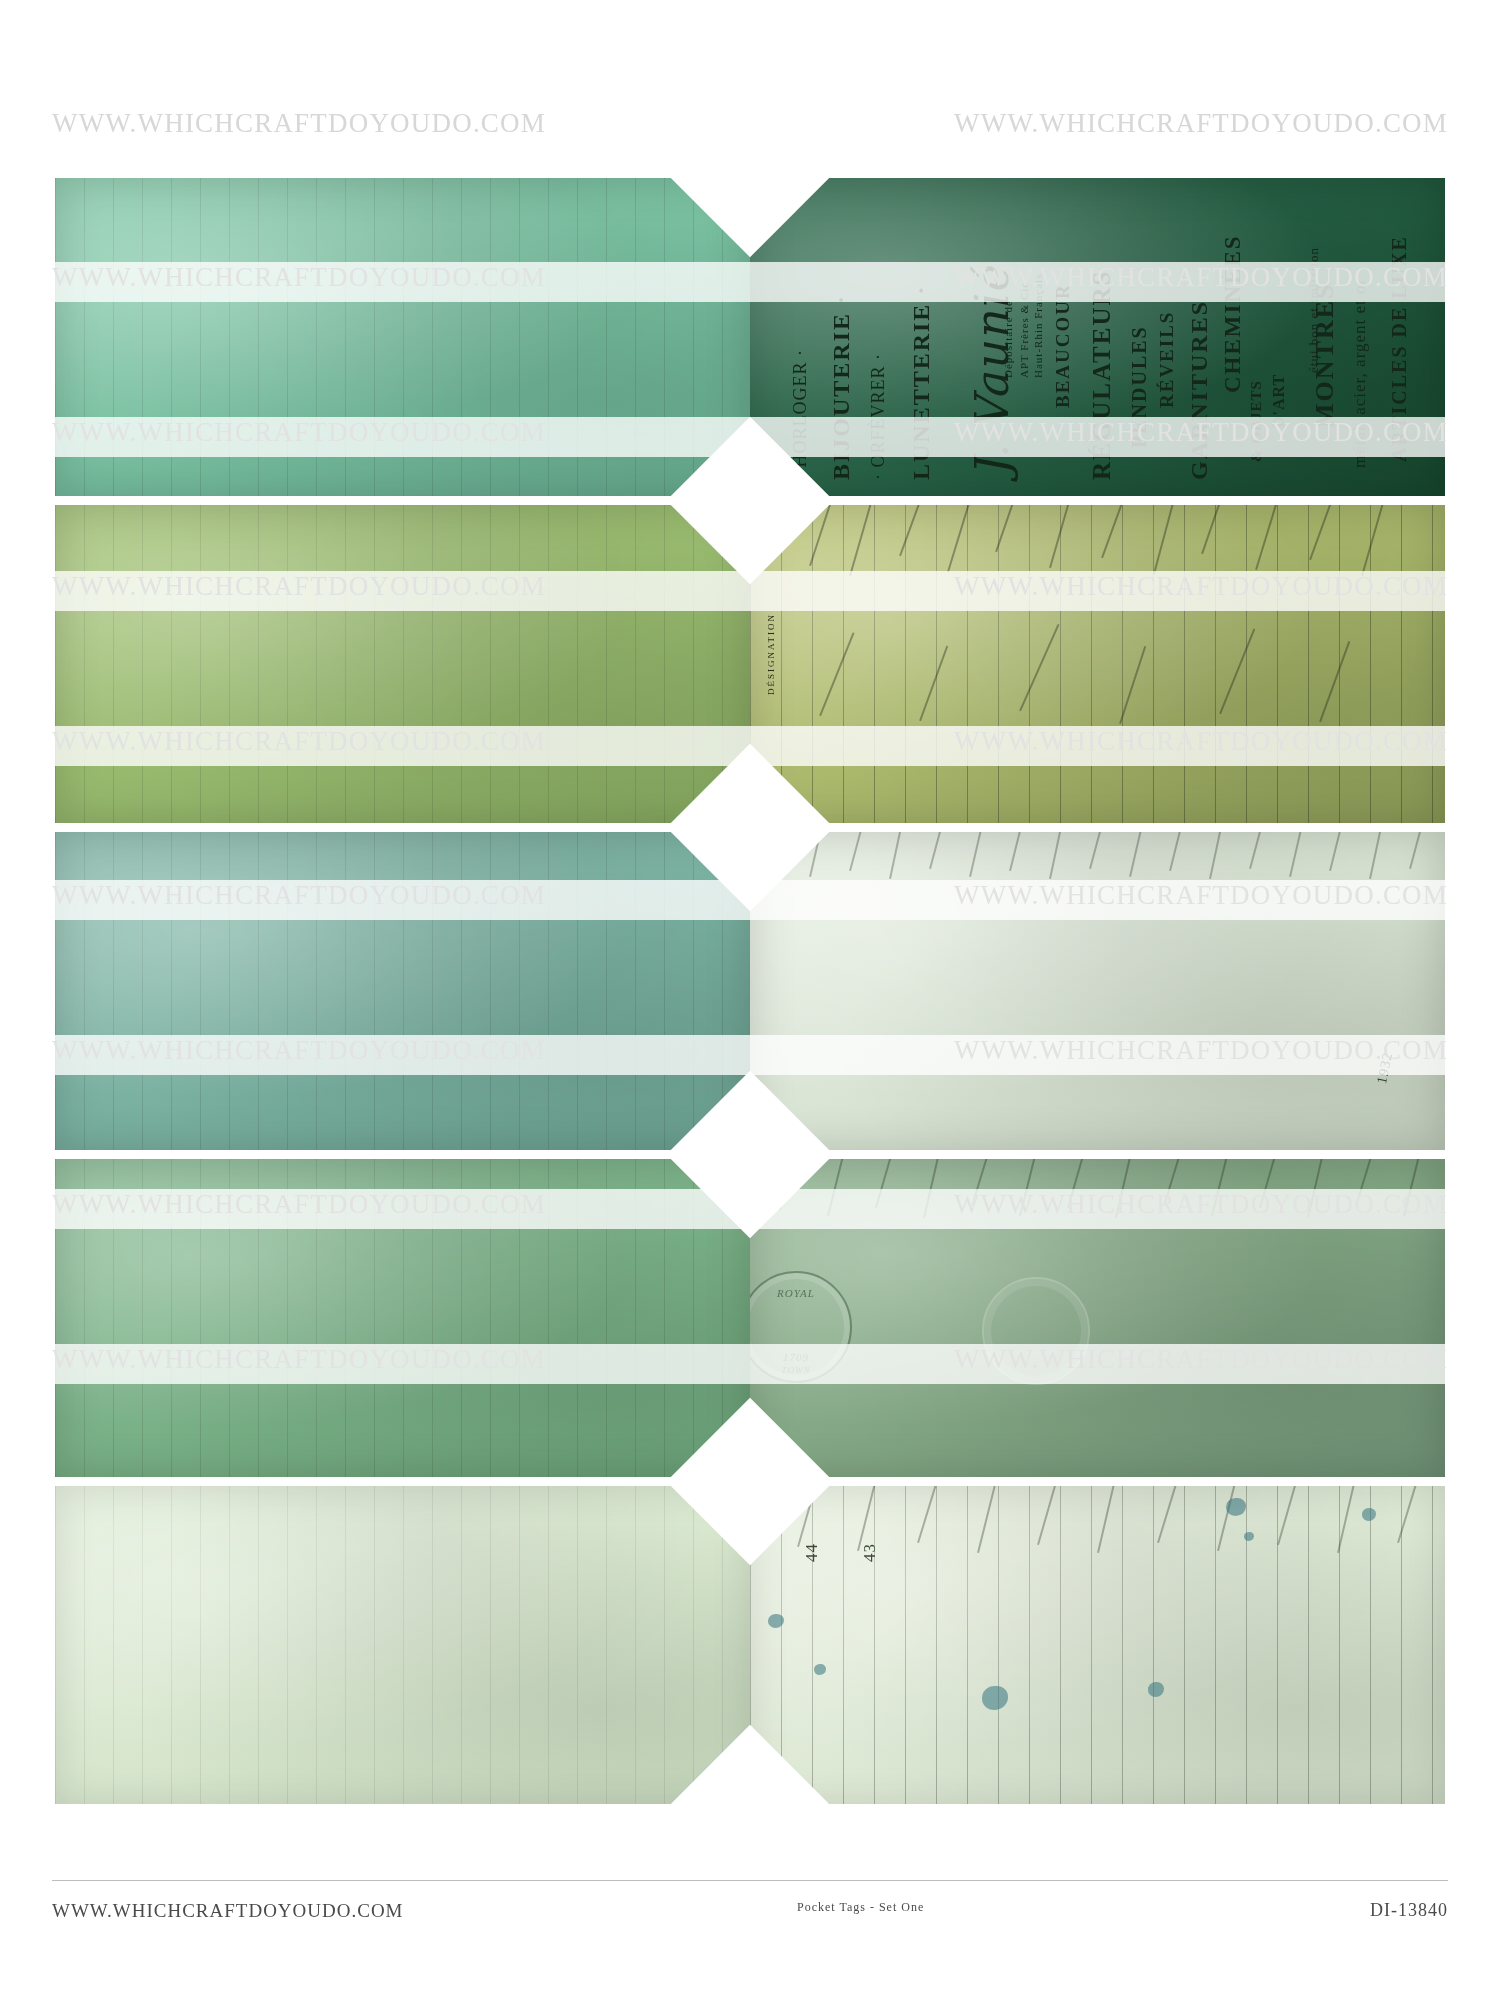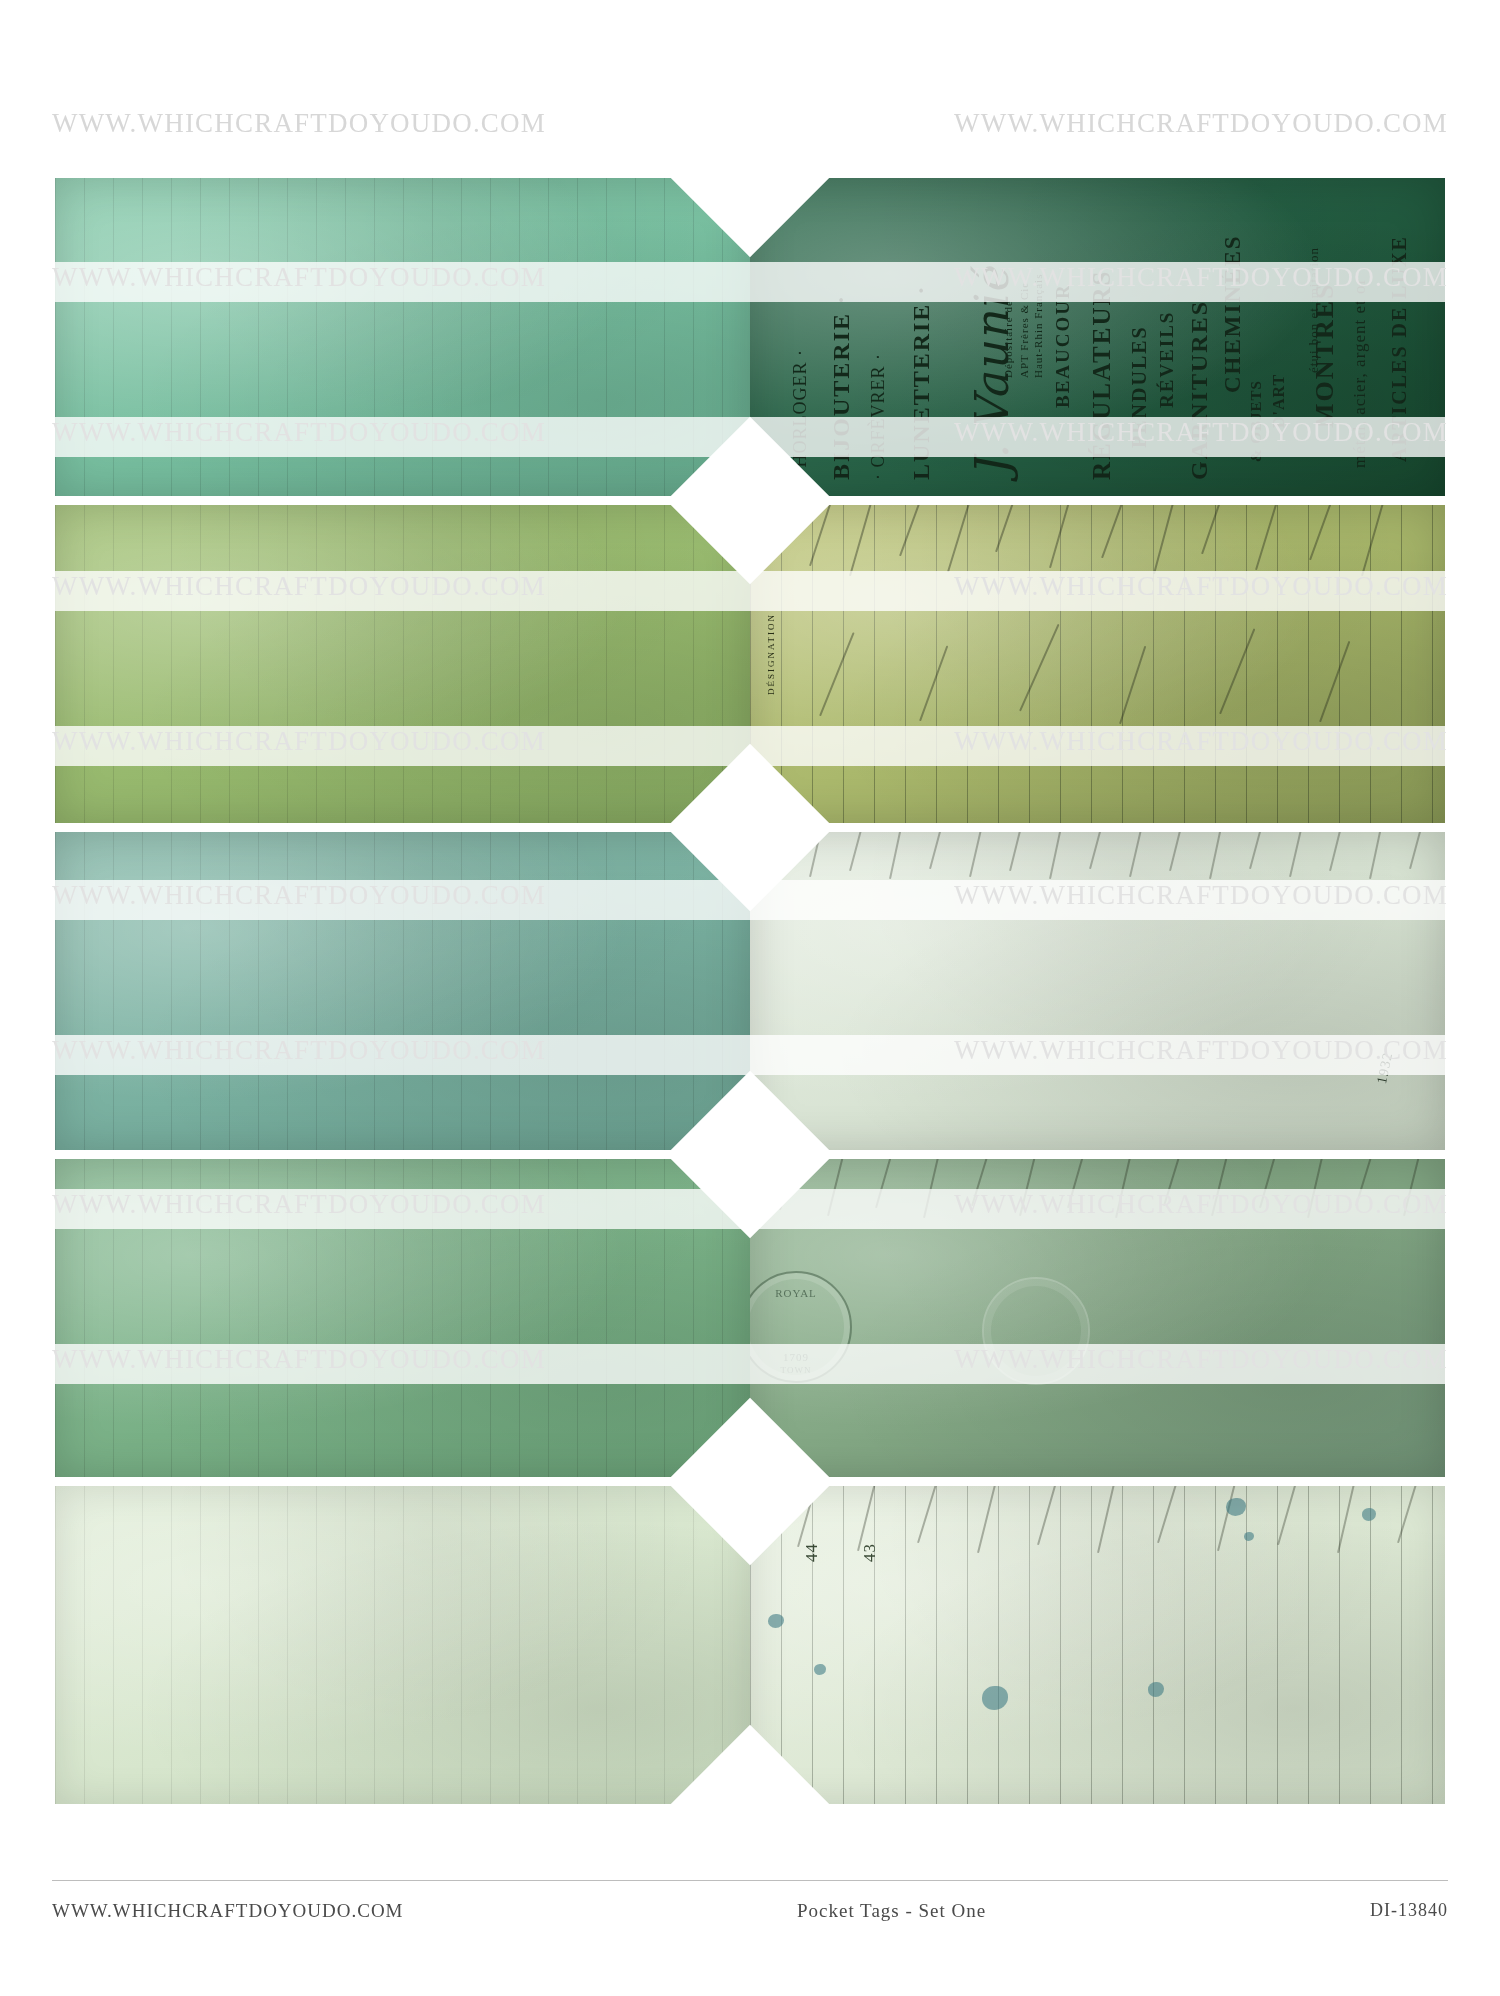--- a/index.html
+++ b/index.html
@@ -167,21 +167,21 @@
     position: absolute;
     width: 108px; height: 108px;
     border-radius: 50%;
     border: 2px solid rgba(30,55,35,0.38);
     box-shadow: inset 0 0 0 6px rgba(255,255,255,0.14);
     color: rgba(25,50,32,0.55);
     font-size: 11px;
     letter-spacing: 1px;
     text-align: center;
   }
-  .seal .sl { position:absolute; left:0; right:0; }
+  .seal .sl { position:absolute; left:0; right:0;font-style:italic; }
 
   
   .wm-row {
     position: absolute;
     left: 0;
     width: 1500px;
     height: 40px;
     display: flex;
     justify-content: space-between;
     padding: 0 52px;
@@ -220,21 +220,21 @@
     position: absolute;
     left: 52px;
     top: 1900px;
     width: 1396px;
     height: 30px;
     font-size: 19px;
     letter-spacing: 1px;
     color: #4a4a4a;
   }
   .footer .f-left   { position: absolute; left: 0;    top: 0; }
-  .footer .f-center { position: absolute; left: 745px; top: 0; font-size: 19px; }
+  .footer .f-center { position: absolute; left: 745px; top: 0; font-size: 12px; }
   .footer .f-right  { position: absolute; right: 0;   top: 0; font-size: 18px; }
 </style>
 </head>
 <body>
 
 <div class="page">
 
   <div class="sheet">
 
     <div class="tag-row r0">

